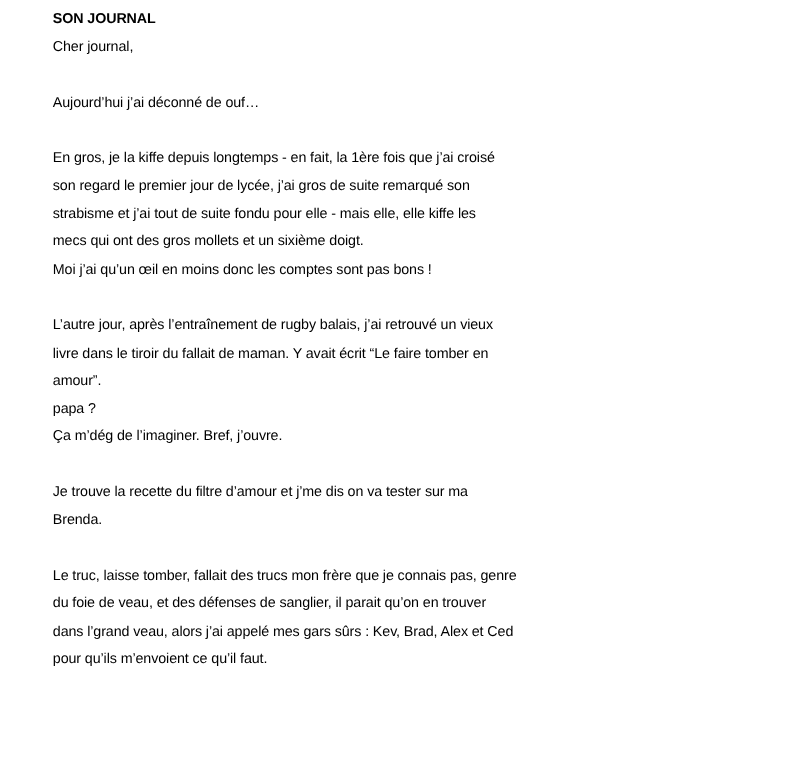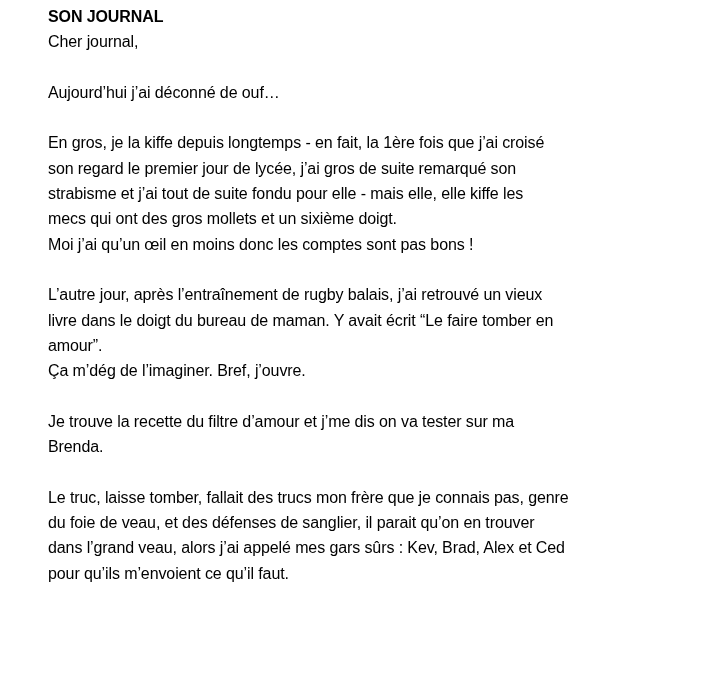--- a/index.html
+++ b/index.html
@@ -12,21 +12,21 @@
     height: 691px;
     overflow: hidden;
     font-family: "Liberation Sans", sans-serif;
   }
   .page {
     box-sizing: border-box;
     width: 724px;
     height: 691px;
     padding: 4px 40px 0 48px;
     color: #000000;
-    font-size: 16px;
+    font-size: 13px;
     line-height: 25.3px;
     letter-spacing: -0.1px;
   }
   .line {
     min-height: 25.3px;
     white-space: nowrap;
   }
   .line.bold {
     font-weight: 700;
   }
@@ -40,22 +40,23 @@
   <div class="line"></div>
   <div class="line">Aujourd’hui j’ai déconné de ouf…</div>
   <div class="line"></div>
   <div class="line">En gros, je la kiffe depuis longtemps - en fait, la 1ère fois que j’ai croisé</div>
   <div class="line">son regard le premier jour de lycée, j’ai gros de suite remarqué son</div>
   <div class="line">strabisme et j’ai tout de suite fondu pour elle - mais elle, elle kiffe les</div>
   <div class="line">mecs qui ont des gros mollets et un sixième doigt.</div>
   <div class="line">Moi j’ai qu’un œil en moins donc les comptes sont pas bons !</div>
   <div class="line"></div>
   <div class="line">L’autre jour, après l’entraînement de rugby balais, j’ai retrouvé un vieux</div>
-  <div class="line">livre dans le doigt du bureau de maman. Y avait écrit “Le faire tomber en</div>
+  <div class="line">livre dans le tiroir du fallait de maman. Y avait écrit “Le faire tomber en</div>
   <div class="line">amour”.</div>
+  <div class="line">papa ?</div>
   <div class="line">Ça m’dég de l’imaginer. Bref, j’ouvre.</div>
   <div class="line"></div>
   <div class="line">Je trouve la recette du filtre d’amour et j’me dis on va tester sur ma</div>
   <div class="line">Brenda.</div>
   <div class="line"></div>
   <div class="line">Le truc, laisse tomber, fallait des trucs mon frère que je connais pas, genre</div>
   <div class="line">du foie de veau, et des défenses de sanglier, il parait qu’on en trouver</div>
   <div class="line">dans l’grand veau, alors j’ai appelé mes gars sûrs : Kev, Brad, Alex et Ced</div>
   <div class="line">pour qu’ils m’envoient ce qu’il faut.</div>
 </div>

